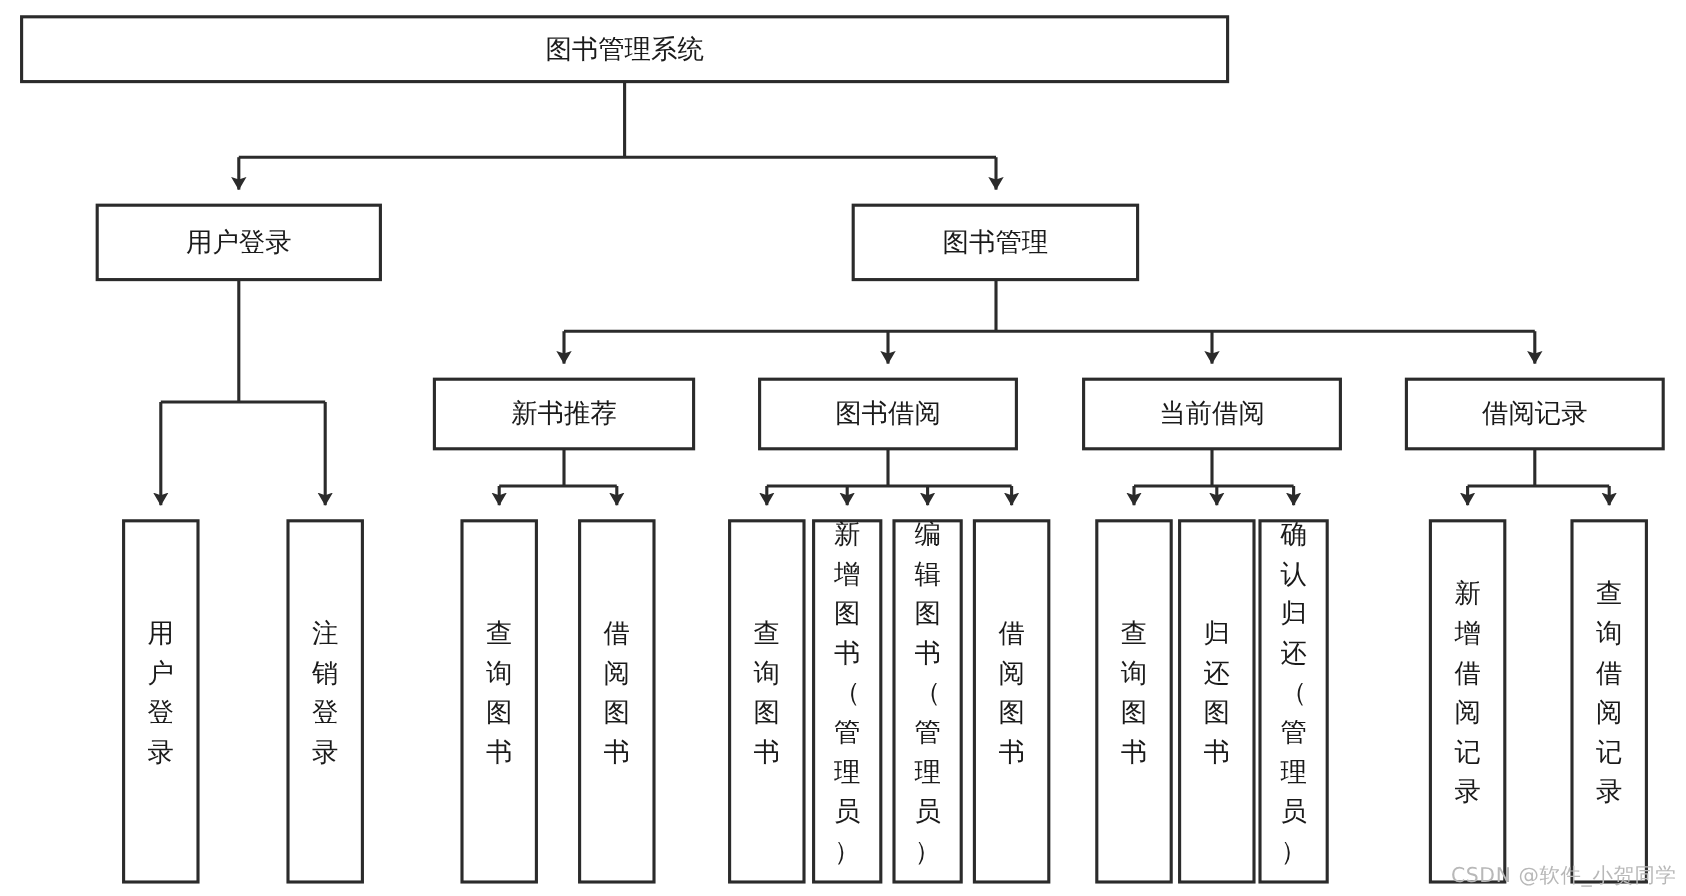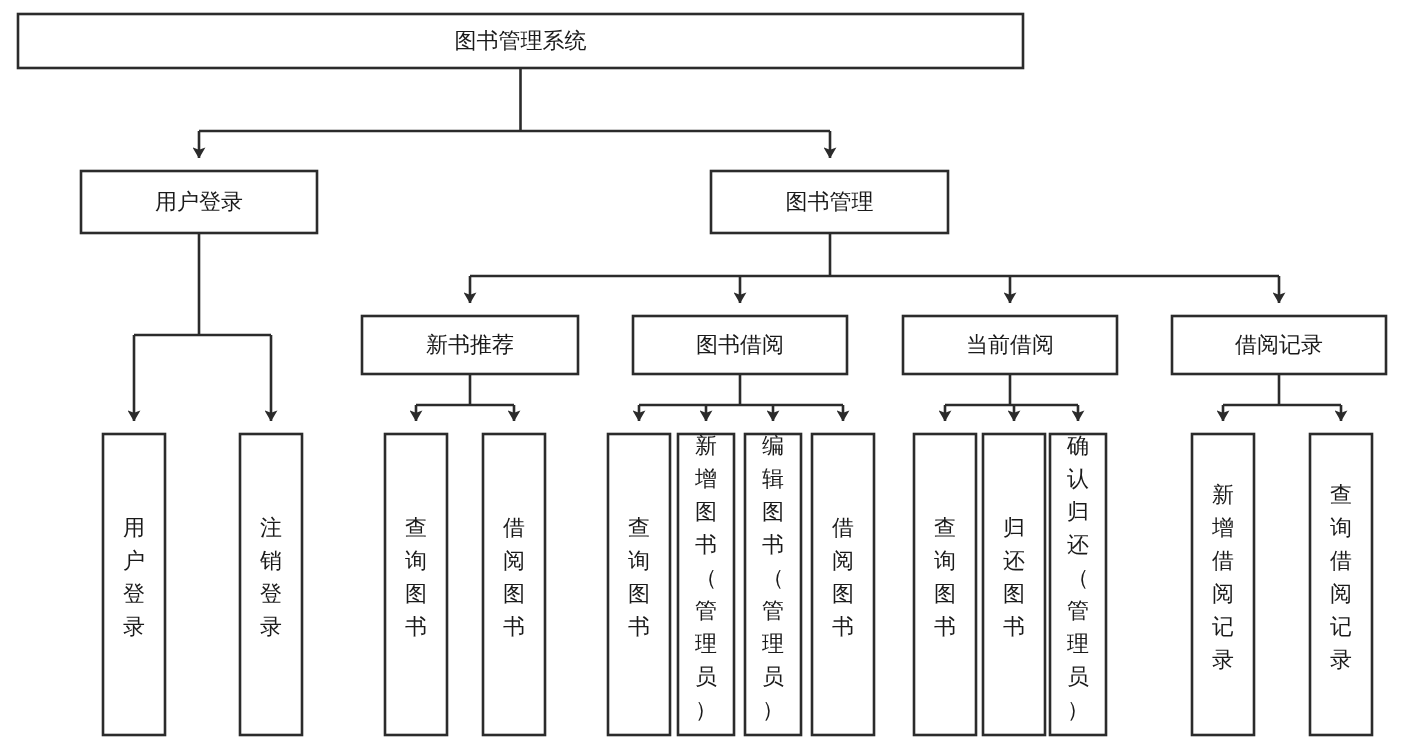--- a/index.html
+++ b/index.html
@@ -220,13 +220,14 @@
           <rect class="node-box" x="1192" y="434" width="62" height="301"></rect>
           <text class="node-label-v" x="1223" y="502"><tspan x="1223" dy="0">新</tspan><tspan x="1223" dy="33">增</tspan><tspan x="1223" dy="33">借</tspan><tspan x="1223" dy="33">阅</tspan><tspan x="1223" dy="33">记</tspan><tspan x="1223" dy="33">录</tspan></text>
         </g>
         <g>
           <rect class="node-box" x="1310" y="434" width="62" height="301"></rect>
           <text class="node-label-v" x="1341" y="502"><tspan x="1341" dy="0">查</tspan><tspan x="1341" dy="33">询</tspan><tspan x="1341" dy="33">借</tspan><tspan x="1341" dy="33">阅</tspan><tspan x="1341" dy="33">记</tspan><tspan x="1341" dy="33">录</tspan></text>
         </g>
       </g>
   </svg>
 
+  <div class="watermark">CSDN @软件_小贺同学</div>
 </div>
 
 </body></html>

